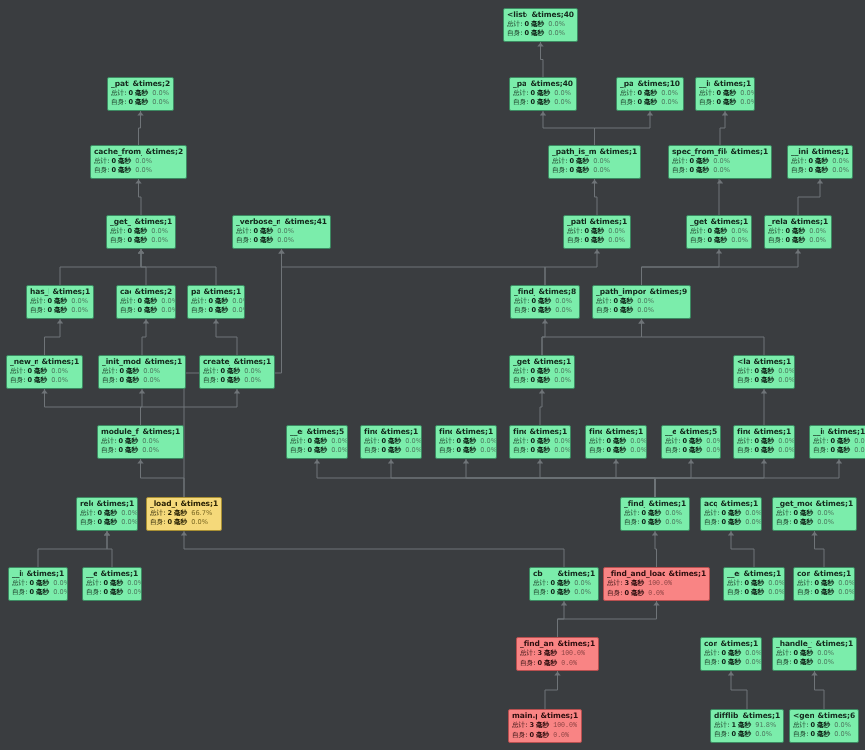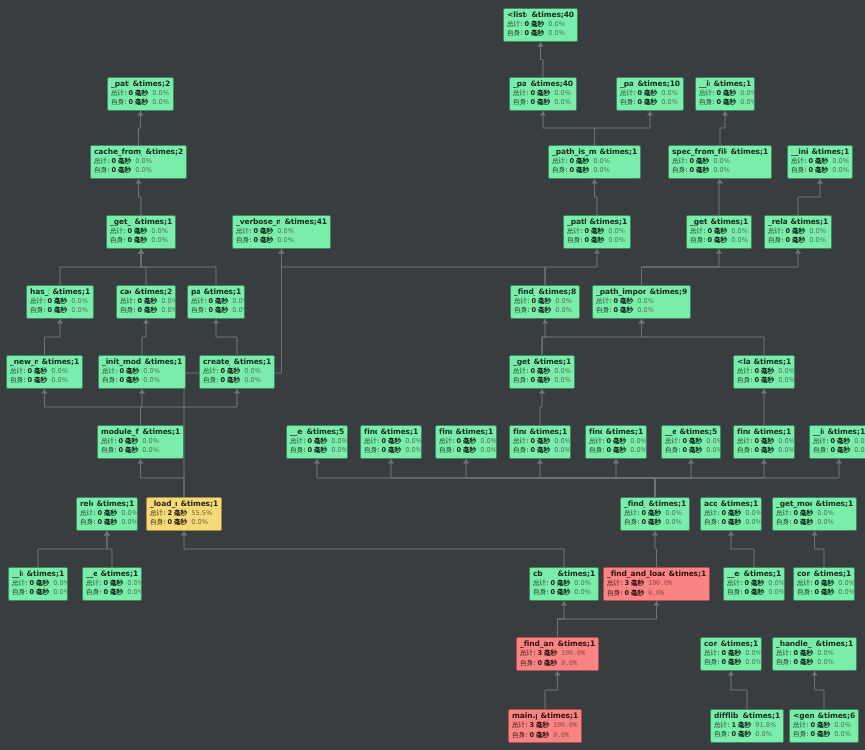--- a/index.html
+++ b/index.html
@@ -792,21 +792,21 @@
     </div>
     <div class="node yellow" style="left: 146px; top: 497px; width: 76px; height: 34px;">
       <div class="title">
         <span class="fname">_load_unlocked</span>
         <span class="cnt">&amp;times;1</span>
       </div>
       <div class="stat">
         <span class="lab">总计:</span>
         <span class="val">2</span>
         <span class="unit">毫秒</span>
-        <span class="pct">55.5%</span>
+        <span class="pct">66.7%</span>
       </div>
       <div class="stat">
         <span class="lab">自身:</span>
         <span class="val">0</span>
         <span class="unit">毫秒</span>
         <span class="pct">0.0%</span>
       </div>
     </div>
     <div class="node green" style="left: 620px; top: 497px; width: 70px; height: 34px;">
       <div class="title">

